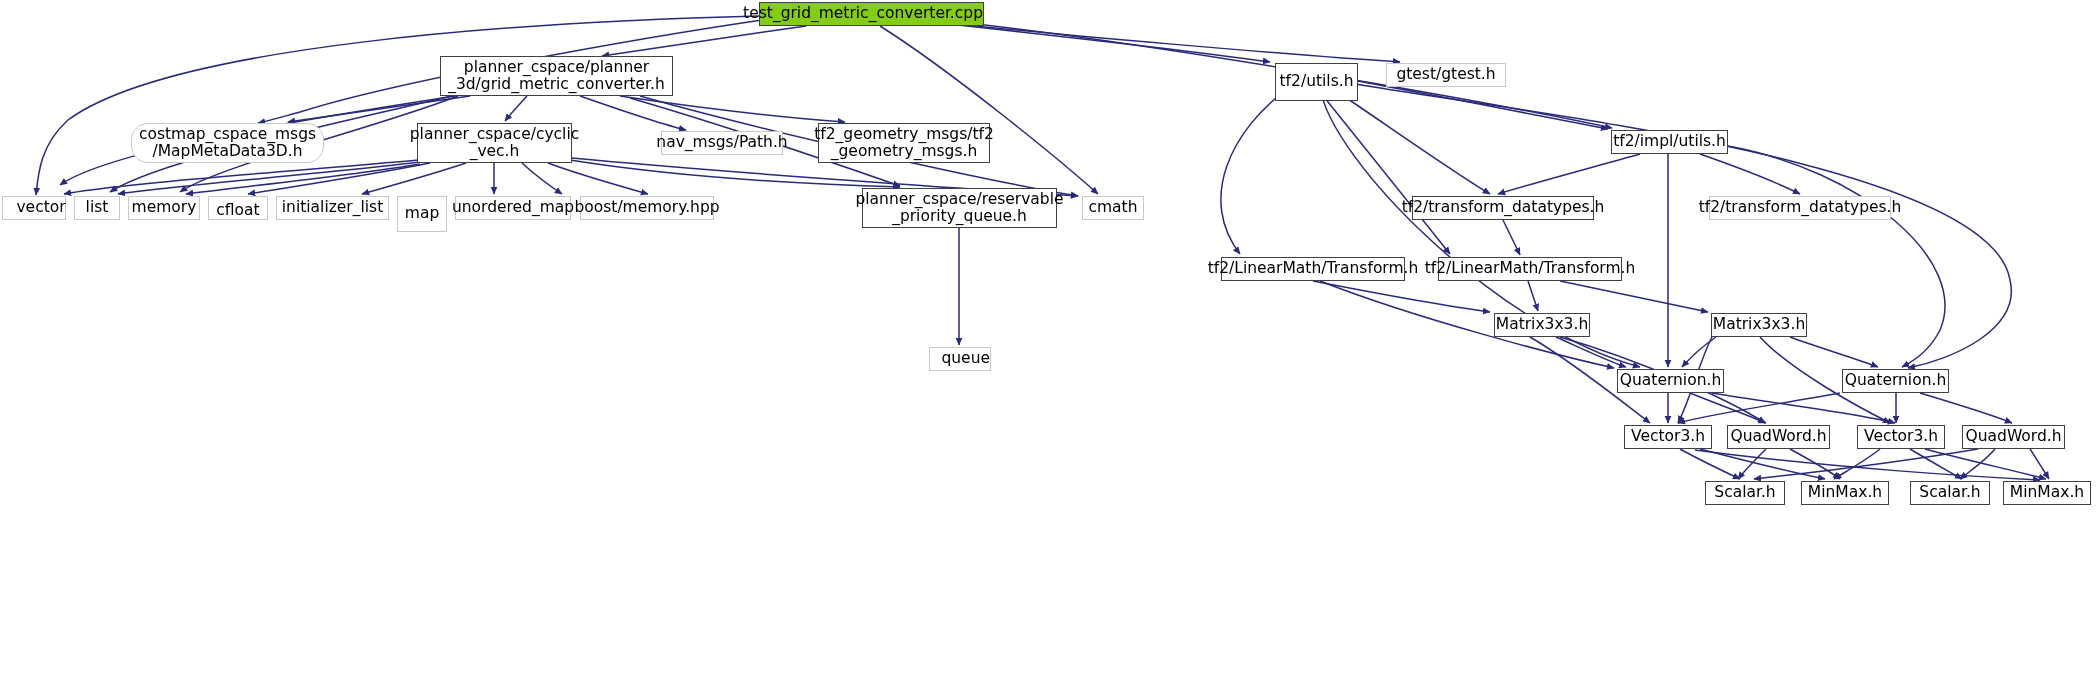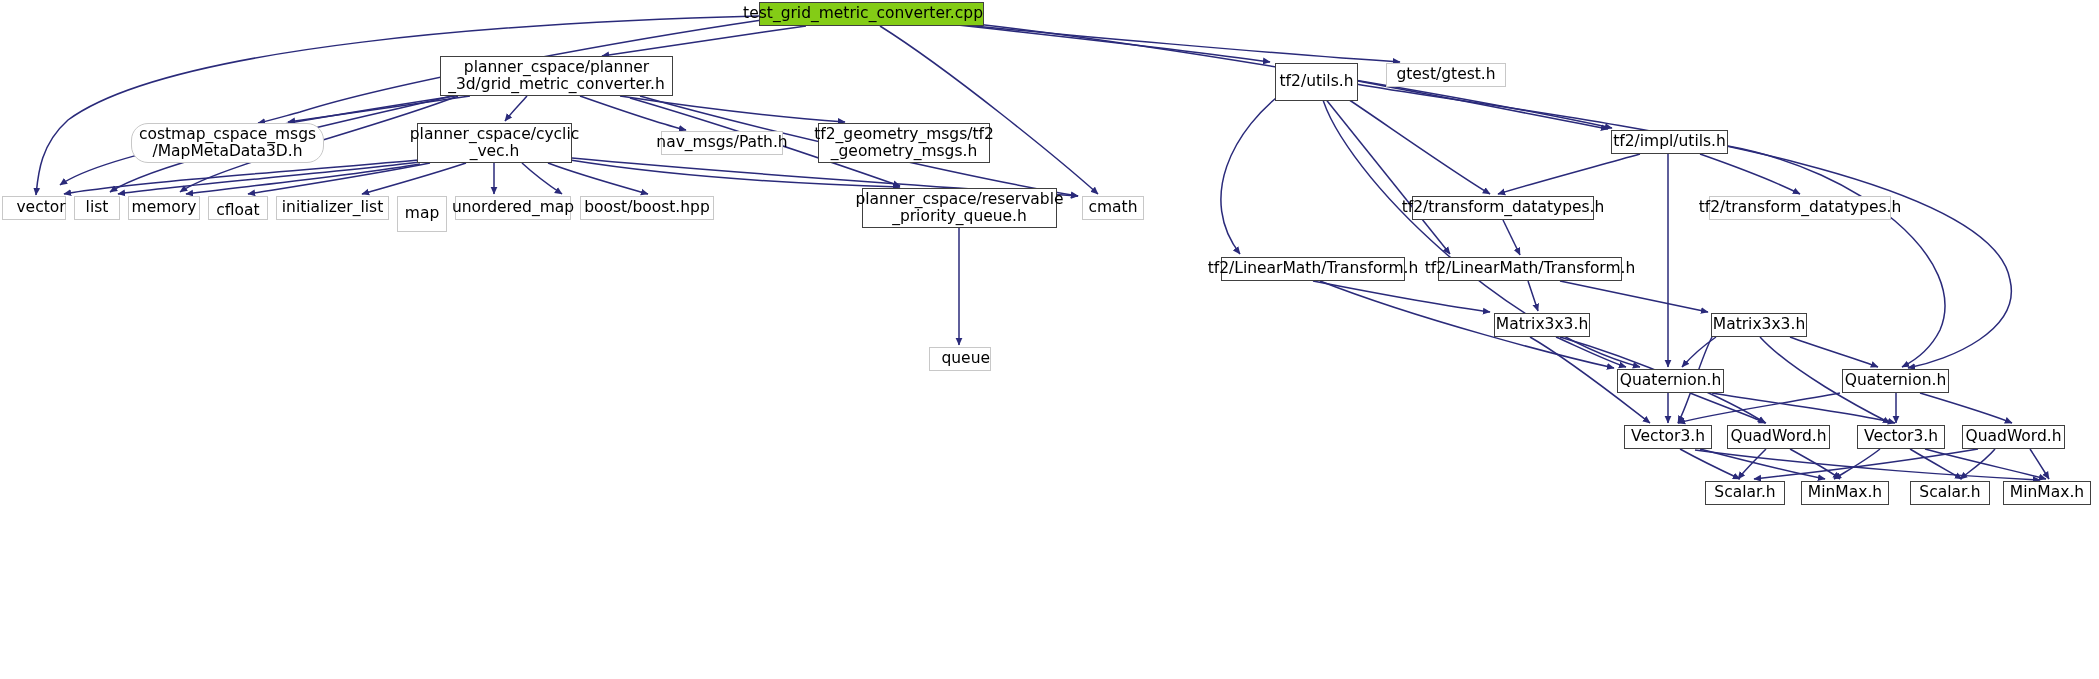--- a/index.html
+++ b/index.html
@@ -101,21 +101,21 @@
       <div class="node normal" title="planner_cspace/cyclic_vec.h" style="left: 417px; top: 123px; width: 155px; height: 40px;"><div><span>planner_cspace/cyclic</span><span>_vec.h</span></div></div>
       <div class="node light" title="nav_msgs/Path.h" style="left: 661px; top: 131px; width: 122px; height: 24px;"><div><span>nav_msgs/Path.h</span></div></div>
       <div class="node normal" title="tf2_geometry_msgs/tf2_geometry_msgs.h" style="left: 818px; top: 123px; width: 172px; height: 40px;"><div><span>tf2_geometry_msgs/tf2</span><span>_geometry_msgs.h</span></div></div>
       <div class="node light" title="vector" style="left: 2px; top: 196px; width: 64px; height: 24px; padding-left: 14px;"><div><span>vector</span></div></div>
       <div class="node light" title="list" style="left: 74px; top: 196px; width: 46px; height: 24px;"><div><span>list</span></div></div>
       <div class="node light" title="memory" style="left: 128px; top: 196px; width: 72px; height: 24px;"><div><span>memory</span></div></div>
       <div class="node light" title="cfloat" style="left: 208px; top: 196px; width: 60px; height: 24px; align-items: flex-end;"><div><span>cfloat</span></div></div>
       <div class="node light" title="initializer_list" style="left: 276px; top: 196px; width: 113px; height: 24px;"><div><span>initializer_list</span></div></div>
       <div class="node light" title="map" style="left: 397px; top: 196px; width: 50px; height: 36px;"><div><span>map</span></div></div>
       <div class="node light" title="unordered_map" style="left: 455px; top: 196px; width: 116px; height: 24px;"><div><span>unordered_map</span></div></div>
-      <div class="node light" title="boost/chrono.hpp" style="left: 580px; top: 196px; width: 134px; height: 24px;"><div><span>boost/boost.hpp</span></div></div>
+      <div class="node light" title="boost/chrono.hpp" style="left: 580px; top: 196px; width: 134px; height: 24px;"><div><span>boost/memory.hpp</span></div></div>
       <div class="node normal" title="planner_cspace/reservable_priority_queue.h" style="left: 862px; top: 188px; width: 195px; height: 40px;"><div><span>planner_cspace/reservable</span><span>_priority_queue.h</span></div></div>
       <div class="node light" title="cmath" style="left: 1082px; top: 196px; width: 62px; height: 24px;"><div><span>cmath</span></div></div>
       <div class="node light" title="queue" style="left: 929px; top: 347px; width: 62px; height: 24px; justify-content: flex-end;"><div><span>queue</span></div></div>
       <div class="node normal" title="tf2/utils.h" style="left: 1275px; top: 63px; width: 83px; height: 38px;"><div><span>tf2/utils.h</span></div></div>
       <div class="node light" title="gtest/gtest.h" style="left: 1386px; top: 63px; width: 120px; height: 24px;"><div><span>gtest/gtest.h</span></div></div>
       <div class="node normal" title="tf2/impl/utils.h" style="left: 1611px; top: 130px; width: 117px; height: 24px;"><div><span>tf2/impl/utils.h</span></div></div>
       <div class="node normal" title="tf2/transform_datatypes.h" style="left: 1412px; top: 196px; width: 182px; height: 24px;"><div><span>tf2/transform_datatypes.h</span></div></div>
       <div class="node light" title="tf2/transform_datatypes.h" style="left: 1709px; top: 196px; width: 182px; height: 24px;"><div><span>tf2/transform_datatypes.h</span></div></div>
       <div class="node normal" title="tf2/LinearMath/Transform.h" style="left: 1221px; top: 257px; width: 184px; height: 24px;"><div><span>tf2/LinearMath/Transform.h</span></div></div>
       <div class="node normal" title="tf2/LinearMath/Transform.h" style="left: 1438px; top: 257px; width: 184px; height: 24px;"><div><span>tf2/LinearMath/Transform.h</span></div></div>

